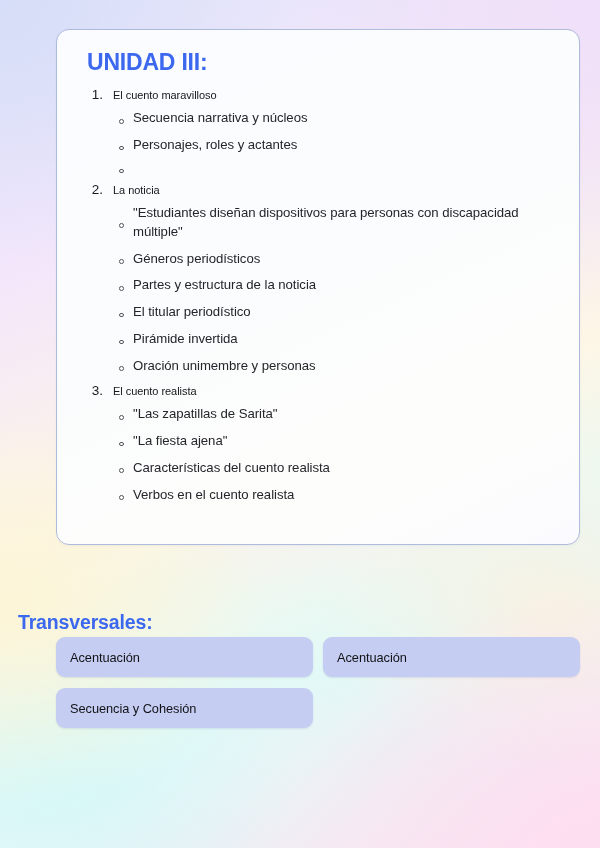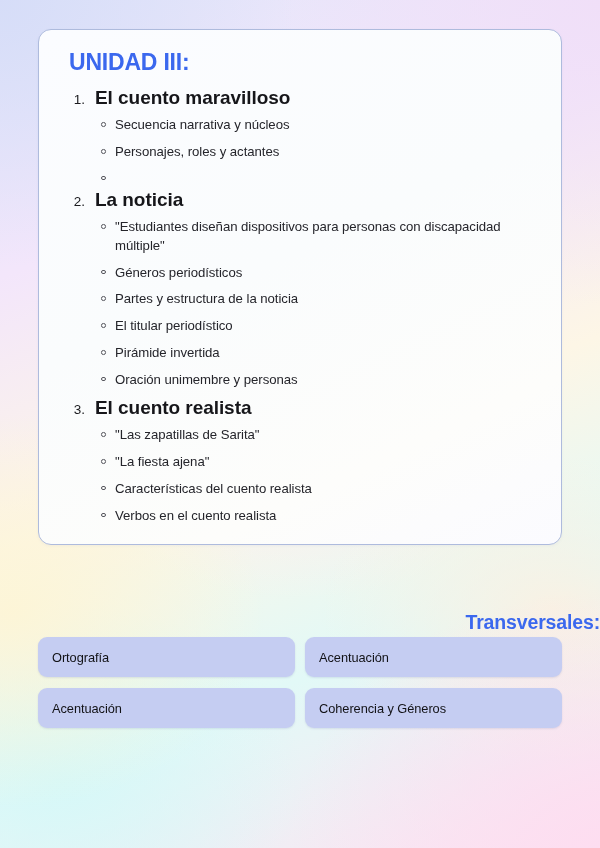--- a/index.html
+++ b/index.html
@@ -26,20 +26,21 @@
       radial-gradient(ellipse 58% 30% at 10% 92%,  rgba(214,248,248,0.98) 0%, rgba(214,248,248,0) 70%),
       radial-gradient(ellipse 72% 42% at 100% 100%,rgba(253,221,240,0.98) 0%, rgba(253,221,240,0) 72%),
       radial-gradient(ellipse 55% 26% at 92% 72%,  rgba(253,240,224,0.85) 0%, rgba(253,240,224,0) 70%),
       radial-gradient(ellipse 50% 22% at 50% 55%,  rgba(252,236,244,0.70) 0%, rgba(252,236,244,0) 72%),
       linear-gradient(160deg, #e3e6fa 0%, #f3e6fb 26%, #fdf6e6 52%, #e2f9f7 74%, #fde4f2 100%);
   }
 
   #page-root {
     position: absolute;
     inset: 0;
+    margin-left: 18px;
   }
 
   
   .unit-card {
     position: absolute;
     left: 38px;
     top: 29px;
     width: 524px;
     height: 516px;
     box-sizing: border-box;
@@ -78,36 +79,36 @@
   }
   .topic-num {
     width: 26px;
     flex: 0 0 26px;
     text-align: right;
     font-size: 13.5px;
     color: #1b1b1f;
     font-weight: 400;
   }
   .topic-label {
-    font-size: 19px;
-    font-weight: 700;
+    font-size: 11px;
+    font-weight: 400;
     color: #16161a;
     padding-left: 10px;
     letter-spacing: -0.05px;
     text-align: right;
   }
 
   .sub-list {
     margin: 0;
     padding: 0;
     list-style: none;
   }
   .sub-item {
     display: flex;
-    align-items: flex-start;
+    align-items: center;
     padding: 4px 0 4px 0;
   }
   .sub-bullet {
     flex: 0 0 14px;
     width: 14px;
     margin-left: 42px;
     margin-top: 6px;
     height: 5.5px;
     position: relative;
   }
@@ -130,21 +131,21 @@
     max-width: 430px;
     letter-spacing: -0.05px;
   }
 
   
   .transversal-title {
     position: absolute;
     left: 0;
     right: 0;
     top: 595px;
-    text-align: right;
+    text-align: left;
     color: #3b68ee;
     font-size: 19.5px;
     font-weight: 700;
     letter-spacing: -0.15px;
   }
 
   .chip-grid {
     position: absolute;
     left: 38px;
     top: 637px;
@@ -255,19 +256,18 @@
               <span class="sub-text">Verbos en el cuento realista</span>
             </li>
           </ul>
         </li>
       </ol>
   </section>
 
   <h2 class="transversal-title">Transversales:</h2>
 
   <div class="chip-grid" id="chip-grid">
-      <div class="chip">Ortografía</div>
       <div class="chip">Acentuación</div>
       <div class="chip">Acentuación</div>
-      <div class="chip">Coherencia y Géneros</div>
+      <div class="chip">Secuencia y Cohesión</div>
     </div>
 
 </div>
 
 </body></html>

